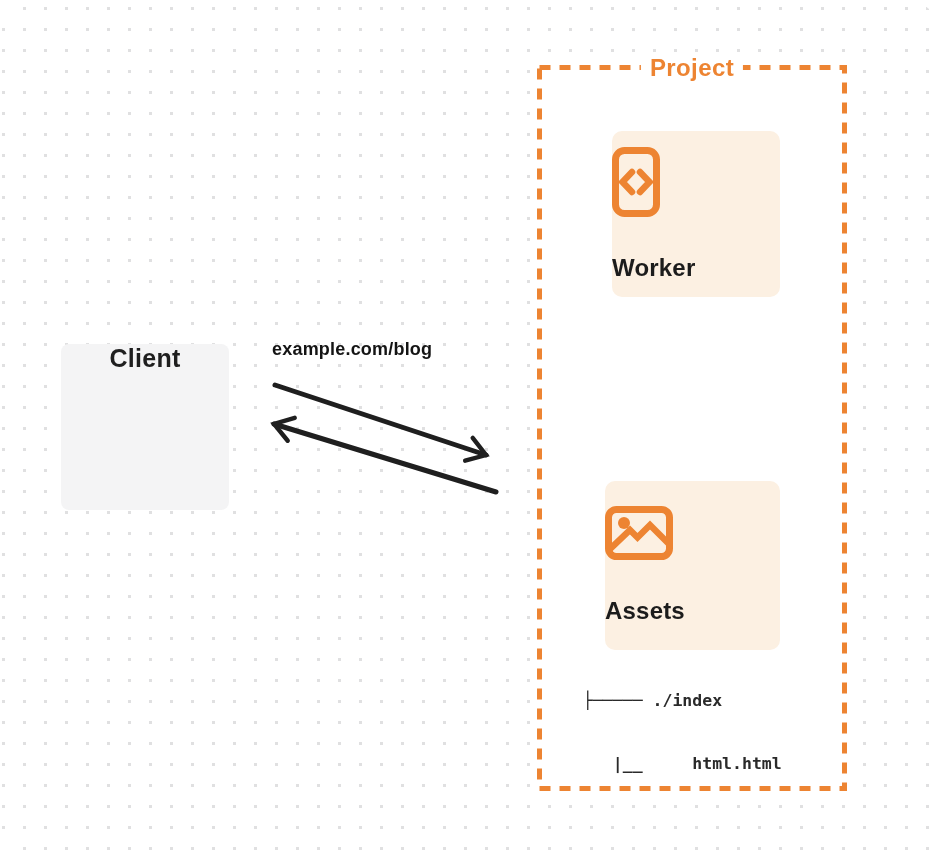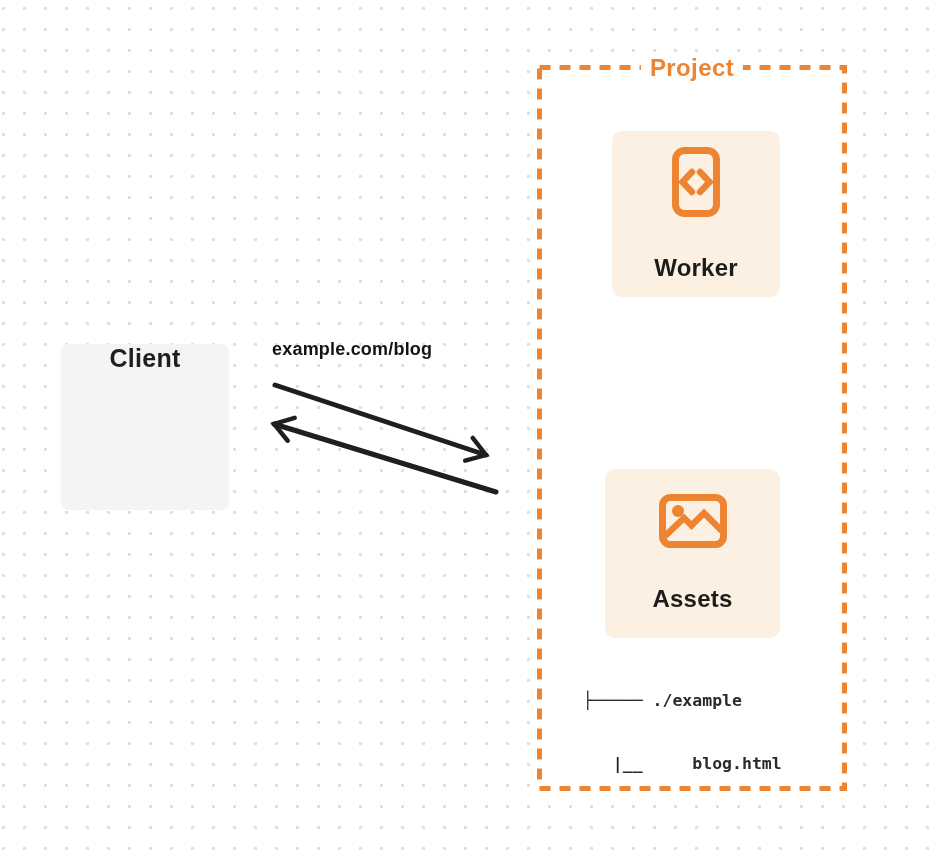--- a/index.html
+++ b/index.html
@@ -7,20 +7,21 @@
   .page {
     position: relative;
     width: 938px;
     height: 860px;
     background-color: #ffffff;
     background-image: radial-gradient(circle, #E0E0E1 1.5px, transparent 1.7px);
     background-size: 21px 21px;
     background-position: 14px -2px;
     font-family: "Liberation Sans", sans-serif;
     overflow: hidden;
+    border-radius: 31px;
   }
 
   
   .project-box {
     position: absolute;
     left: 537px; top: 65px;
     width: 310px; height: 726px;
     background: #ffffff;
   }
   .dash-border { position: absolute; inset: 0; width: 100%; height: 100%; }
@@ -36,26 +37,25 @@
     color: #ED8432;
   }
 
   
   .card {
     position: absolute;
     background: #FCF0E2;
     border-radius: 10px;
     display: flex;
     flex-direction: column;
-    align-items: center;
     justify-content: center;
     gap: 37px;
   }
   .card-worker { left: 75px; top: 66px; width: 168px; height: 166px; }
-  .card-assets { left: 68px; top: 404px; width: 175px; height: 169px; }
+  .card-assets { left: 68px; top: 416px; width: 175px; height: 169px; }
   .card-label {
     font-size: 24px;
     font-weight: 700;
     color: #1C1C1C;
     letter-spacing: 0.2px;
   }
 
   
   .file-tree {
     position: absolute;
@@ -133,22 +133,22 @@
         <g clip-path="url(#imgclip)">
           <circle cx="19" cy="17" r="6" fill="#ED8432"></circle>
           <path d="M3 45 L25 24 L32.5 31.5 L45 19 L65 39" fill="none" stroke="#ED8432" stroke-width="6.5" stroke-linejoin="miter"></path>
         </g>
         <rect x="3.5" y="3.5" width="61" height="47" rx="8" fill="none" stroke="#ED8432" stroke-width="7"></rect>
       </svg>
       <div class="card-label">Assets</div>
     </div>
 
     <div class="file-tree">
-      <div>├───── ./example</div>
-      <div>   |__     blog.html</div>
+      <div>├───── ./index</div>
+      <div>   |__     html.html</div>
       
     </div>
   </div>
 
   <div class="client-box">
     <span class="client-label">Client</span>
   </div>
 
   <div class="url-label">example.com/blog</div>
 

